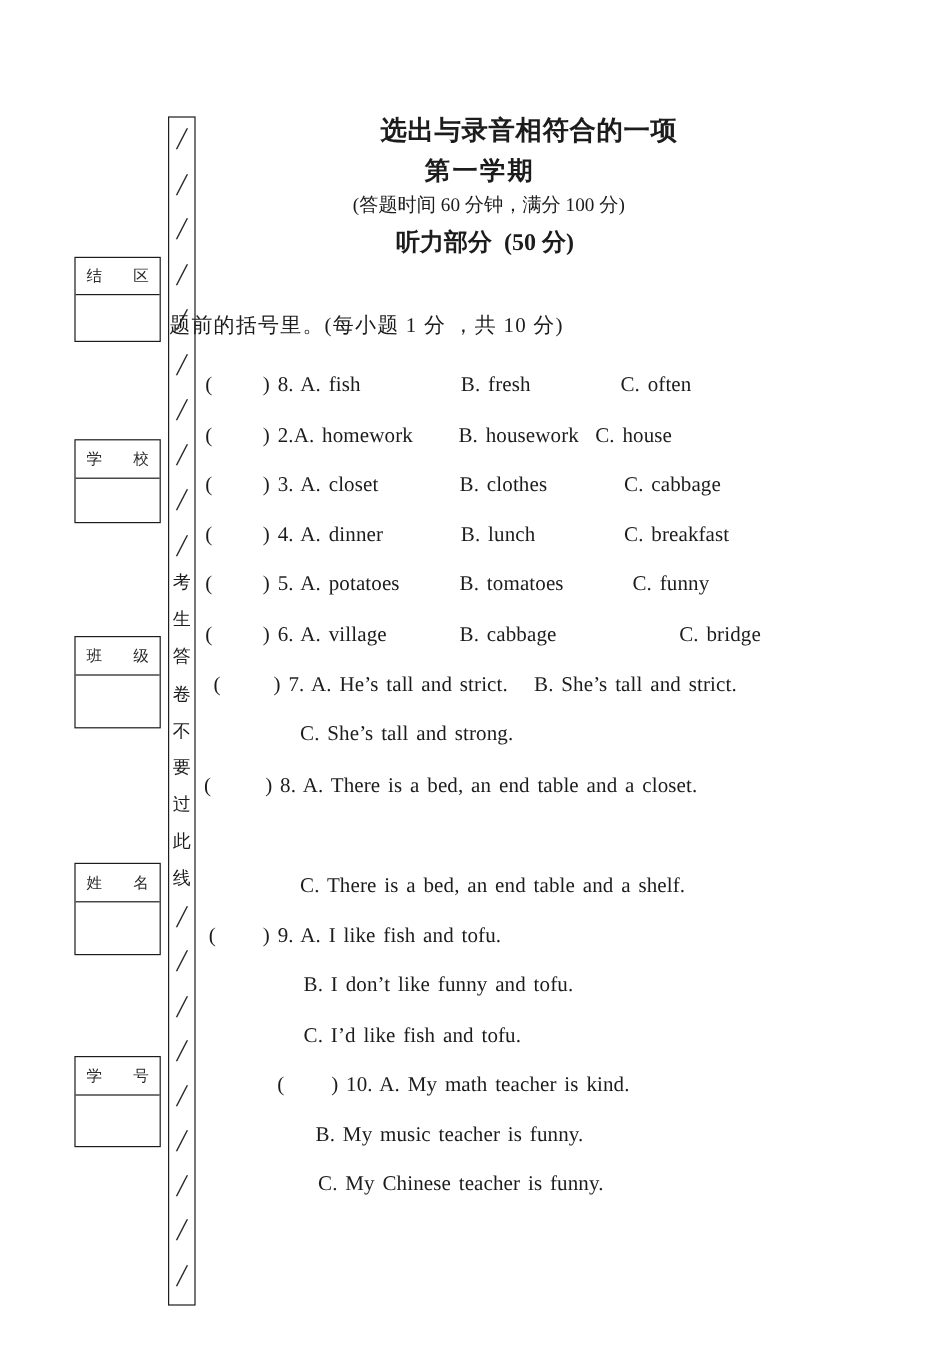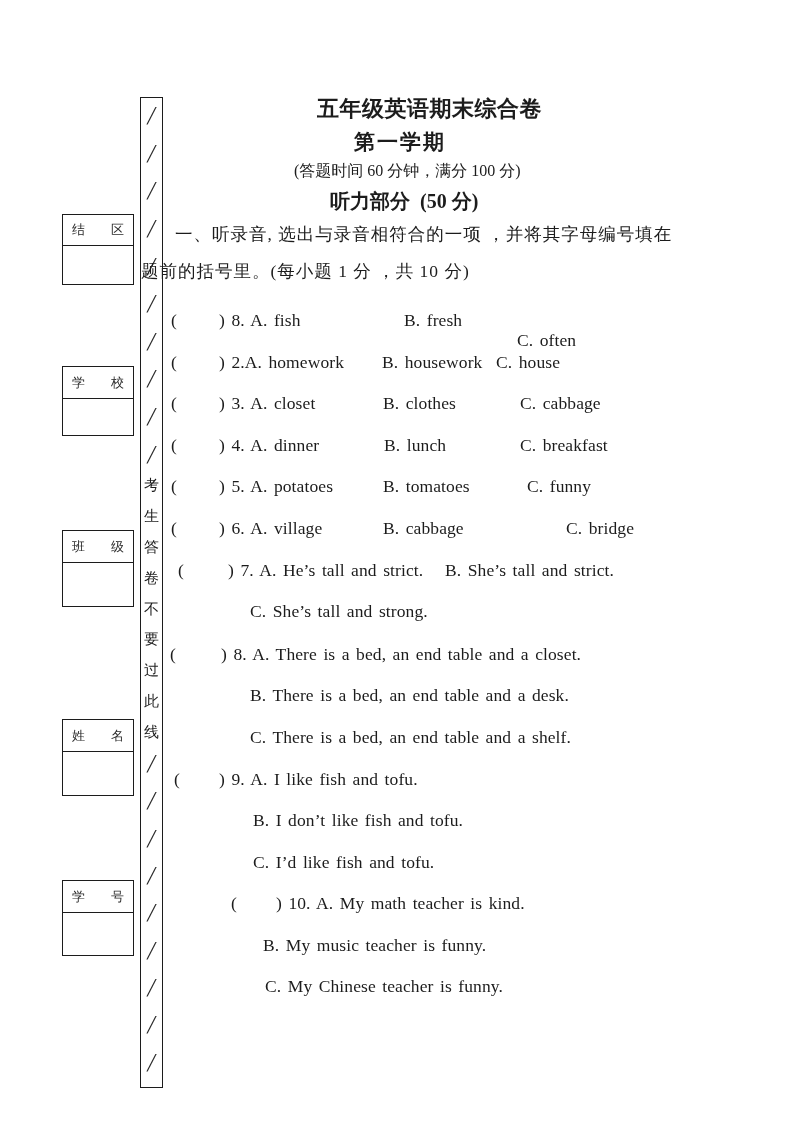--- a/index.html
+++ b/index.html
@@ -135,33 +135,32 @@
         <span>╱</span>
         <span>╱</span>
         <span>╱</span>
         <span>╱</span>
         <span>╱</span>
         <span>╱</span>
         <span>╱</span>
       </div>
   </div>
 
-  <div class="hdr title">五年级英语期末综合卷</div>
+  <div class="hdr title">选出与录音相符合的一项</div>
   <div class="hdr subtitle">第一学期</div>
   <div class="hdr meta">(答题时间 60 分钟，满分 100 分)</div>
   <div class="hdr section">听力部分  (50 分)</div>
-  <div class="hdr instr1">一、听录音, 选出与录音相符合的一项 ，并将其字母编号填在</div>
   <div class="hdr instr2">题前的括号里。(每小题 1 分 ，共 10 分)</div>
 
   <div id="question-rows">
       <div class="qrow" style="top: 310px;">
         <span class="qcell" style="left: 171px;">(</span>
         <span class="qcell" style="left: 219px;">) 8. A. fish</span>
-        <span class="qcell" style="left: 384px; margin-left: 20px;">B. fresh</span>
-        <span class="qcell" style="left: 517px; margin-top: 20px;">C. often</span>
+        <span class="qcell" style="left: 384px;">B. fresh</span>
+        <span class="qcell" style="left: 517px;">C. often</span>
       </div>
       <div class="qrow" style="top: 352px;">
         <span class="qcell" style="left: 171px;">(</span>
         <span class="qcell" style="left: 219px;">) 2.A. homework</span>
         <span class="qcell" style="left: 382px;">B. housework</span>
         <span class="qcell" style="left: 496px;">C. house</span>
       </div>
       <div class="qrow" style="top: 393px;">
         <span class="qcell" style="left: 171px;">(</span>
         <span class="qcell" style="left: 219px;">) 3. A. closet</span>
@@ -191,32 +190,29 @@
         <span class="qcell" style="left: 228px;">) 7. A. He’s tall and strict.</span>
         <span class="qcell" style="left: 445px;">B. She’s tall and strict.</span>
       </div>
       <div class="qrow" style="top: 601px;">
         <span class="qcell" style="left: 250px;">C. She’s tall and strong.</span>
       </div>
       <div class="qrow" style="top: 644px;">
         <span class="qcell" style="left: 170px;">(</span>
         <span class="qcell" style="left: 221px;">) 8. A. There is a bed, an end table and a closet.</span>
       </div>
-      <div class="qrow" style="top: 685px;">
-        <span class="qcell" style="left: 250px;">B. There is a bed, an end table and a desk.</span>
-      </div>
       <div class="qrow" style="top: 727px;">
         <span class="qcell" style="left: 250px;">C. There is a bed, an end table and a shelf.</span>
       </div>
       <div class="qrow" style="top: 769px;">
         <span class="qcell" style="left: 174px;">(</span>
         <span class="qcell" style="left: 219px;">) 9. A. I like fish and tofu.</span>
       </div>
       <div class="qrow" style="top: 810px;">
-        <span class="qcell" style="left: 253px;">B. I don’t like fish and tofu.</span>
+        <span class="qcell" style="left: 253px;">B. I don’t like funny and tofu.</span>
       </div>
       <div class="qrow" style="top: 852px;">
         <span class="qcell" style="left: 253px;">C. I’d like fish and tofu.</span>
       </div>
       <div class="qrow" style="top: 893px;">
         <span class="qcell" style="left: 231px;">(</span>
         <span class="qcell" style="left: 276px;">) 10. A. My math teacher is kind.</span>
       </div>
       <div class="qrow" style="top: 935px;">
         <span class="qcell" style="left: 263px; text-align: center;">B. My music teacher is funny.</span>

